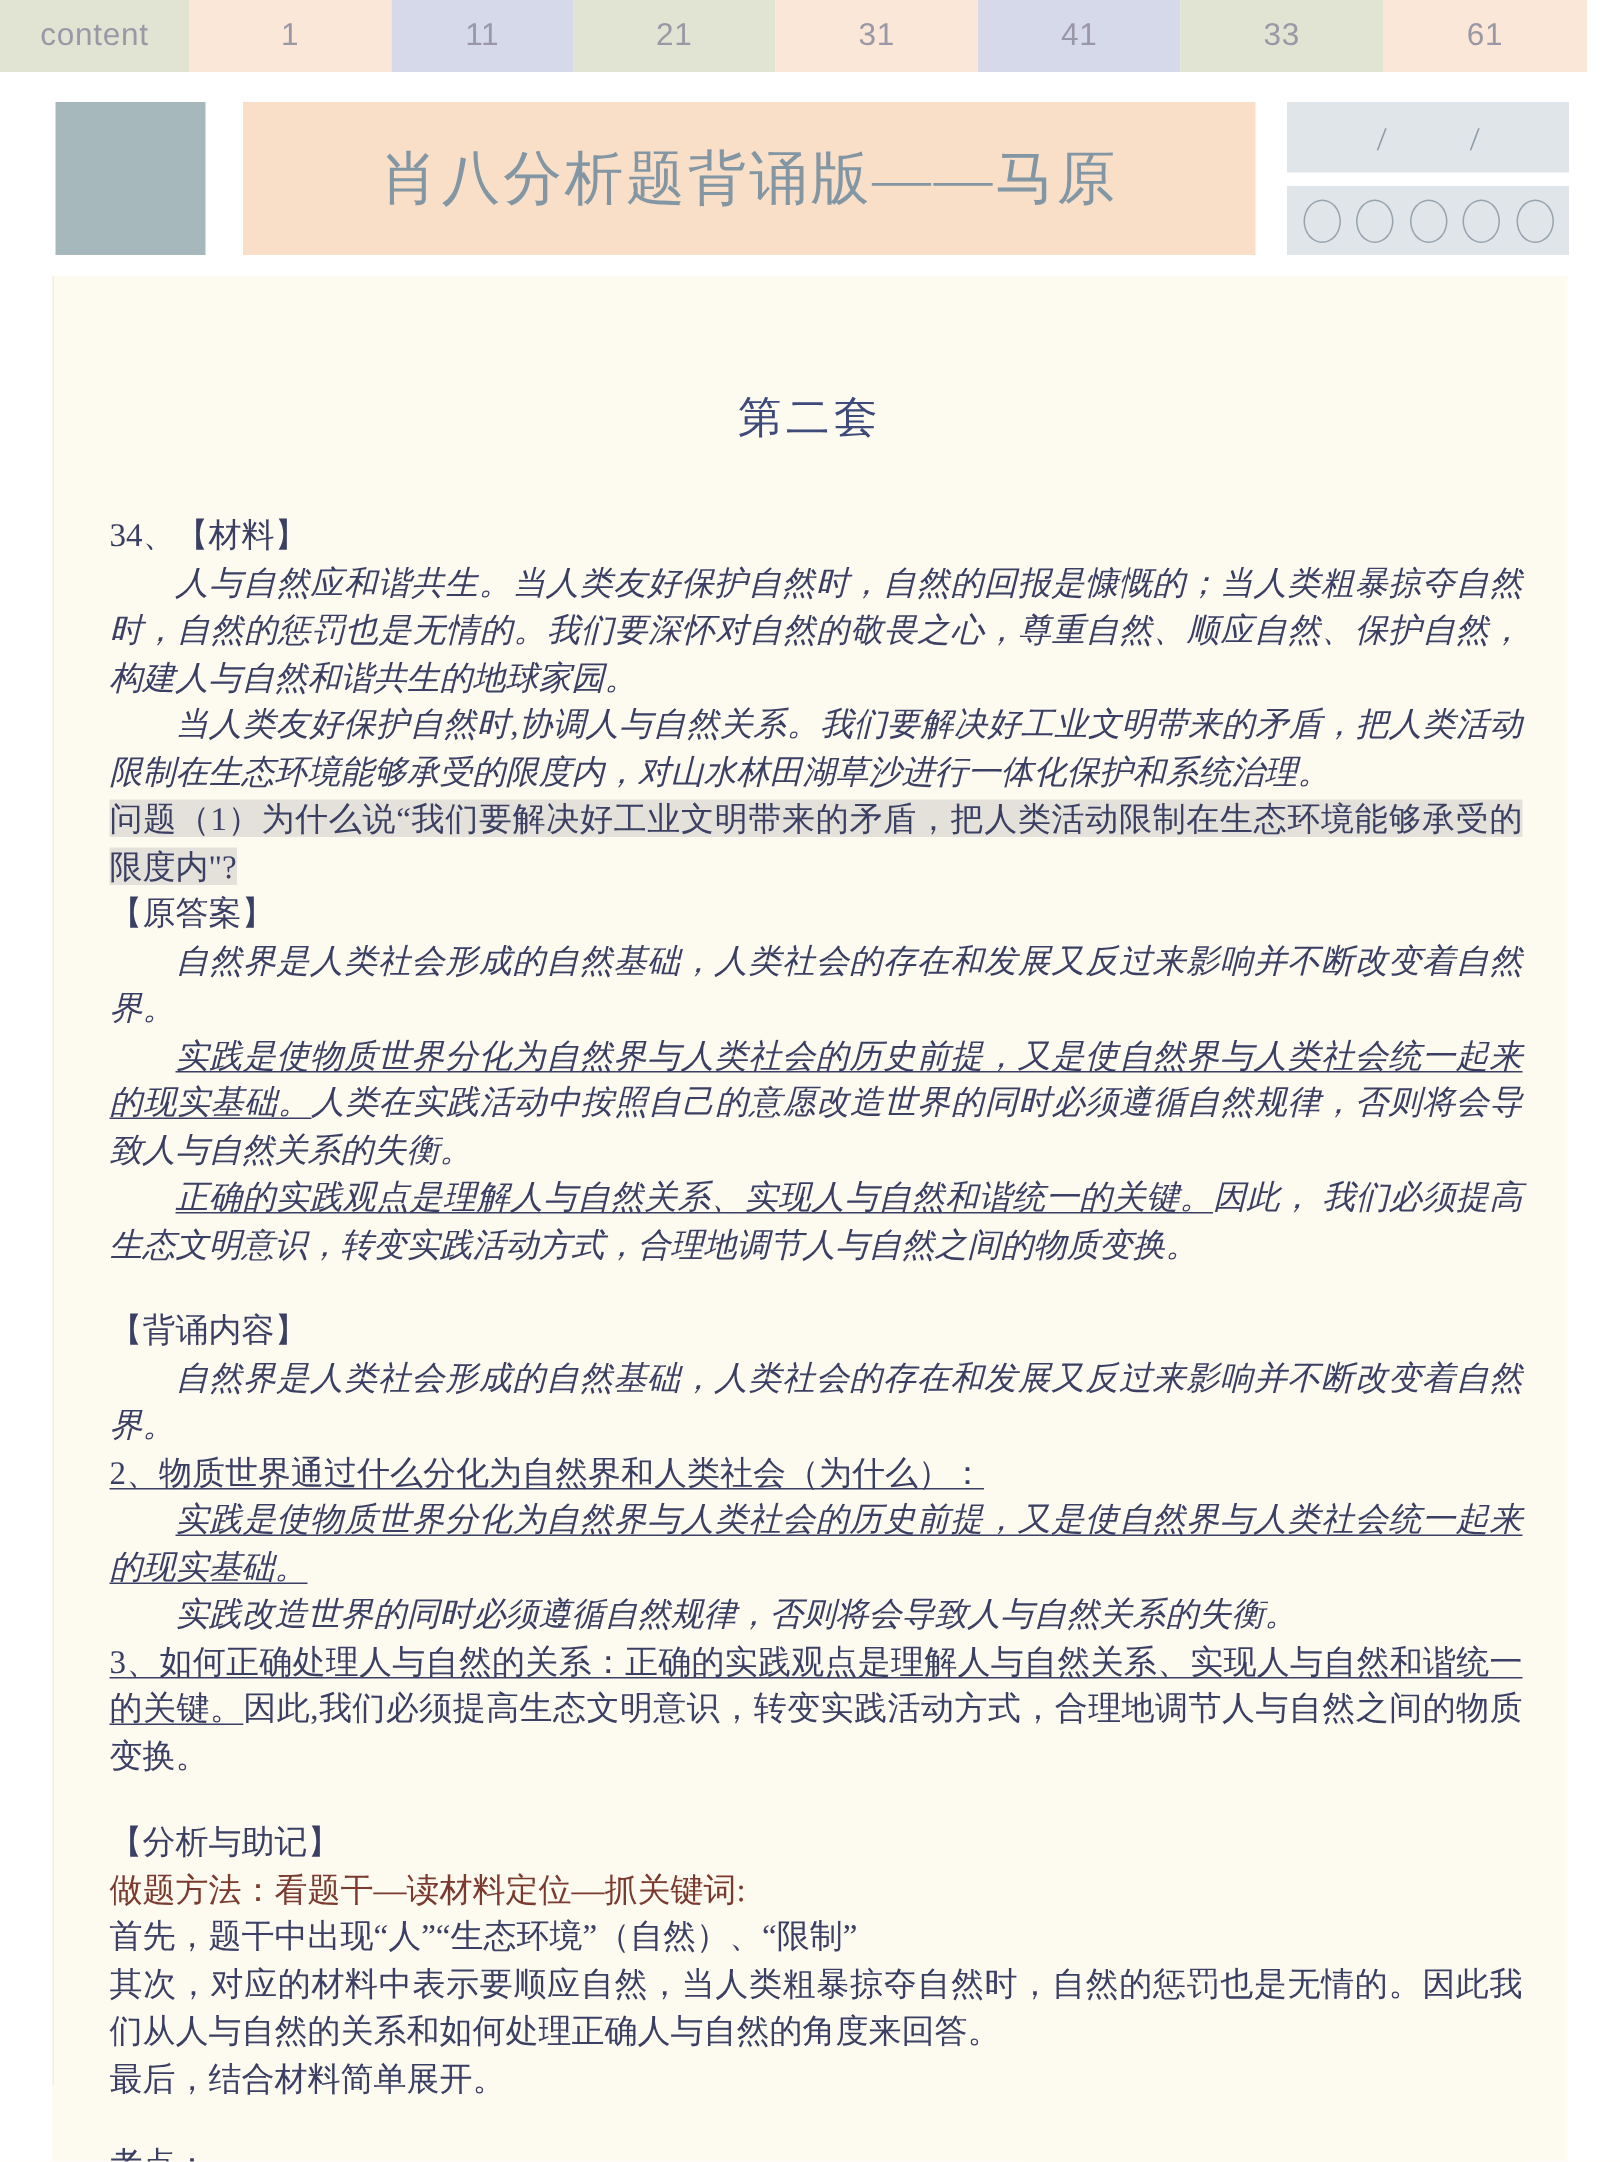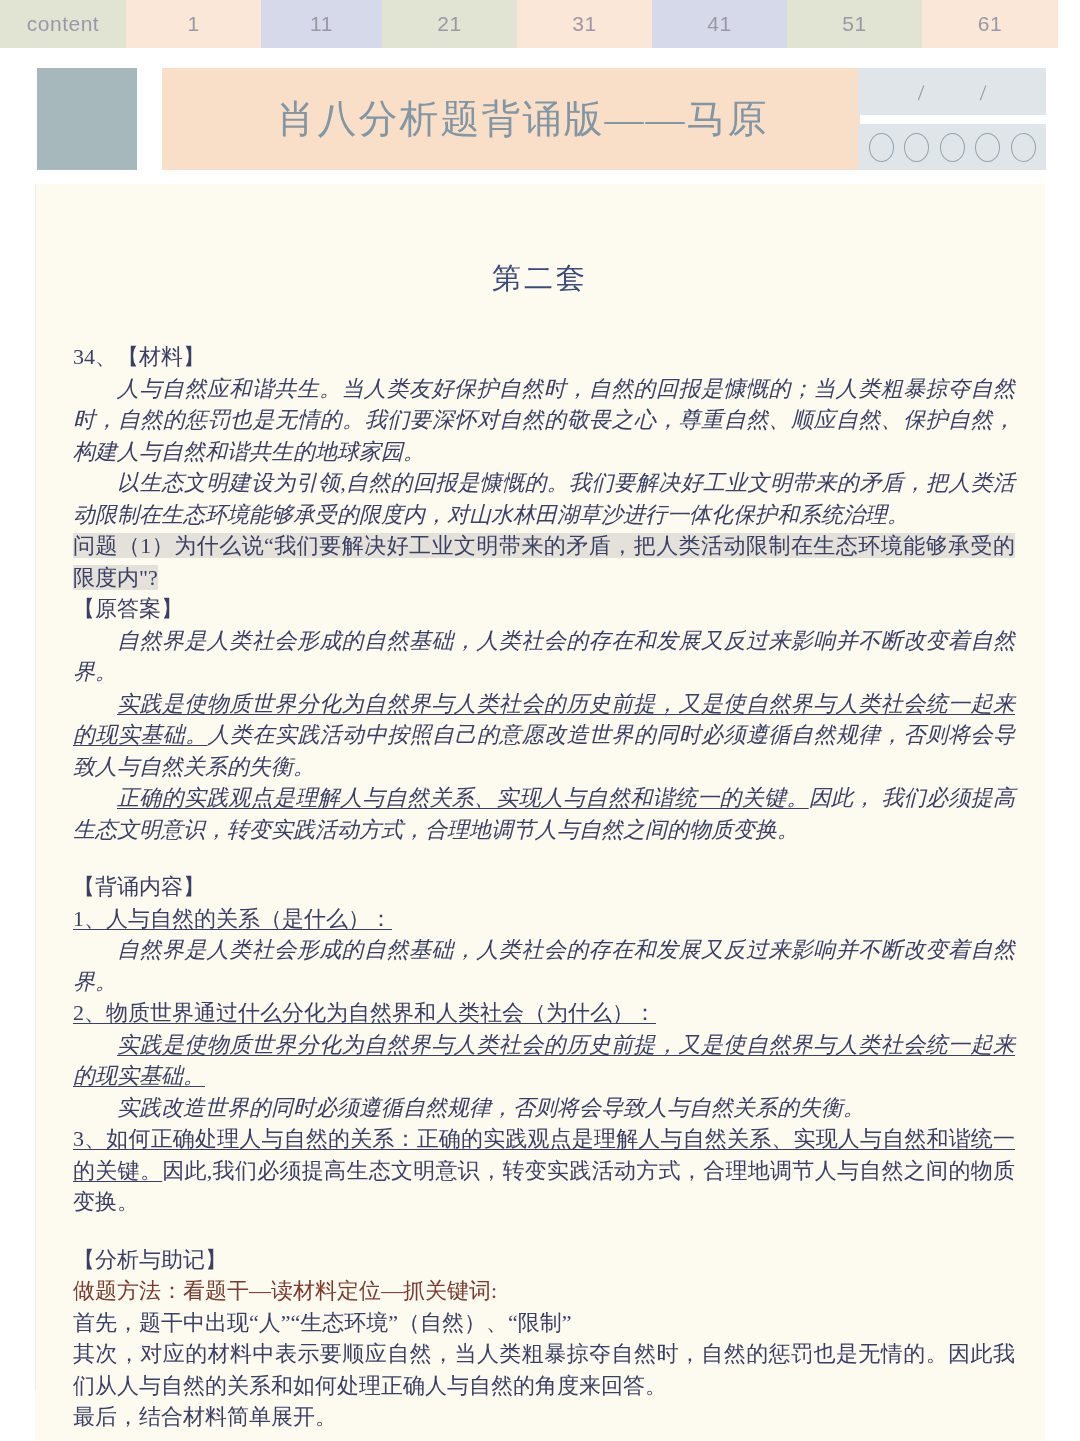--- a/index.html
+++ b/index.html
@@ -56,21 +56,20 @@
   .hdr-title-band {
     position: absolute;
     left: 162px;
     top: 20px;
     width: 675px;
     height: 102px;
     background: #fadfc8;
     display: flex;
     align-items: center;
     justify-content: center;
-    padding-left: 23px;
   }
   .hdr-title {
     font-family: "Liberation Serif", "DejaVu Serif", serif;
     font-size: 39px;
     color: #8296a4;
     letter-spacing: 2px;
     white-space: nowrap;
   }
   .hdr-right {
     position: absolute;
@@ -175,21 +174,21 @@
 </head>
 <body>
 
 <div class="tabbar">
   <div class="tab first" style="background: rgb(226, 228, 211); width: 126px;">content</div>
   <div class="tab" style="background: rgb(250, 231, 216); width: 135px;">1</div>
   <div class="tab" style="background: rgb(214, 217, 234); width: 121px;">11</div>
   <div class="tab" style="background: rgb(226, 228, 211); width: 135px;">21</div>
   <div class="tab" style="background: rgb(250, 231, 216); width: 135px;">31</div>
   <div class="tab" style="background: rgb(214, 217, 234); width: 135px;">41</div>
-  <div class="tab" style="background: rgb(226, 228, 211); width: 135px;">51</div>
+  <div class="tab" style="background: rgb(226, 228, 211); width: 135px;">33</div>
   <div class="tab" style="background: rgb(250, 231, 216); width: 136px;">61</div>
 </div>
 
 <div class="header">
   <div class="hdr-square"></div>
 
   <div class="hdr-title-band">
     <div class="hdr-title">肖八分析题背诵版——马原</div>
   </div>
 
@@ -211,33 +210,32 @@
 <div class="page">
   <div class="page-rule"></div>
 
   <div class="section-title">第二套</div>
 
   <div class="body-wrap">
 
     <p class="line"><span class="num">34、</span><span>【材料】</span></p>
 
     <p class="indent">人与自然应和谐共生。当人类友好保护自然时，自然的回报是慷慨的；当人类粗暴掠夺自然时，自然的惩罚也是无情的。我们要深怀对自然的敬畏之心，尊重自然、顺应自然、保护自然，构建人与自然和谐共生的地球家园。</p>
-    <p class="indent">以生态文明建设为引领,自然的回报是慷慨的。我们要解决好工业文明带来的矛盾，把人类活动限制在生态环境能够承受的限度内，对山水林田湖草沙进行一体化保护和系统治理。</p>
+    <p class="indent">当人类友好保护自然时,协调人与自然关系。我们要解决好工业文明带来的矛盾，把人类活动限制在生态环境能够承受的限度内，对山水林田湖草沙进行一体化保护和系统治理。</p>
 
     <p class="line"><span class="hl">问题（1）为什么说“我们要解决好工业文明带来的矛盾，把人类活动限制在生态环境能够承受的限度内"?</span></p>
 
     <p class="line">【原答案】</p>
     <p class="indent">自然界是人类社会形成的自然基础，人类社会的存在和发展又反过来影响并不断改变着自然界。</p>
     <p class="indent"><span class="u">实践是使物质世界分化为自然界与人类社会的历史前提，又是使自然界与人类社会统一起来的现实基础。</span><span>人类在实践活动中按照自己的意愿改造世界的同时必须遵循自然规律，否则将会导致人与自然关系的失衡。</span></p>
     <p class="indent"><span class="u">正确的实践观点是理解人与自然关系、实现人与自然和谐统一的关键。</span><span>因此， 我们必须提高生态文明意识，转变实践活动方式，合理地调节人与自然之间的物质变换。</span></p>
 
     <div class="gap"></div>
 
     <p class="line">【背诵内容】</p>
-    <p class="line"><span class="u">1、人与自然的关系（是什么）：</span></p>
     <p class="indent">自然界是人类社会形成的自然基础，人类社会的存在和发展又反过来影响并不断改变着自然界。</p>
     <p class="line"><span class="u">2、物质世界通过什么分化为自然界和人类社会（为什么）：</span></p>
     <p class="indent"><span class="u">实践是使物质世界分化为自然界与人类社会的历史前提，又是使自然界与人类社会统一起来的现实基础。</span></p>
     <p class="indent">实践改造世界的同时必须遵循自然规律，否则将会导致人与自然关系的失衡。</p>
     <p class="line"><span class="u">3、如何正确处理人与自然的关系：正确的实践观点是理解人与自然关系、实现人与自然和谐统一的关键。</span><span>因此,我们必须提高生态文明意识，转变实践活动方式，合理地调节人与自然之间的物质变换。</span></p>
 
     <div class="gap"></div>
 
     <p class="line">【分析与助记】</p>
     <p class="line brown">做题方法：看题干—读材料定位—抓关键词:</p>

